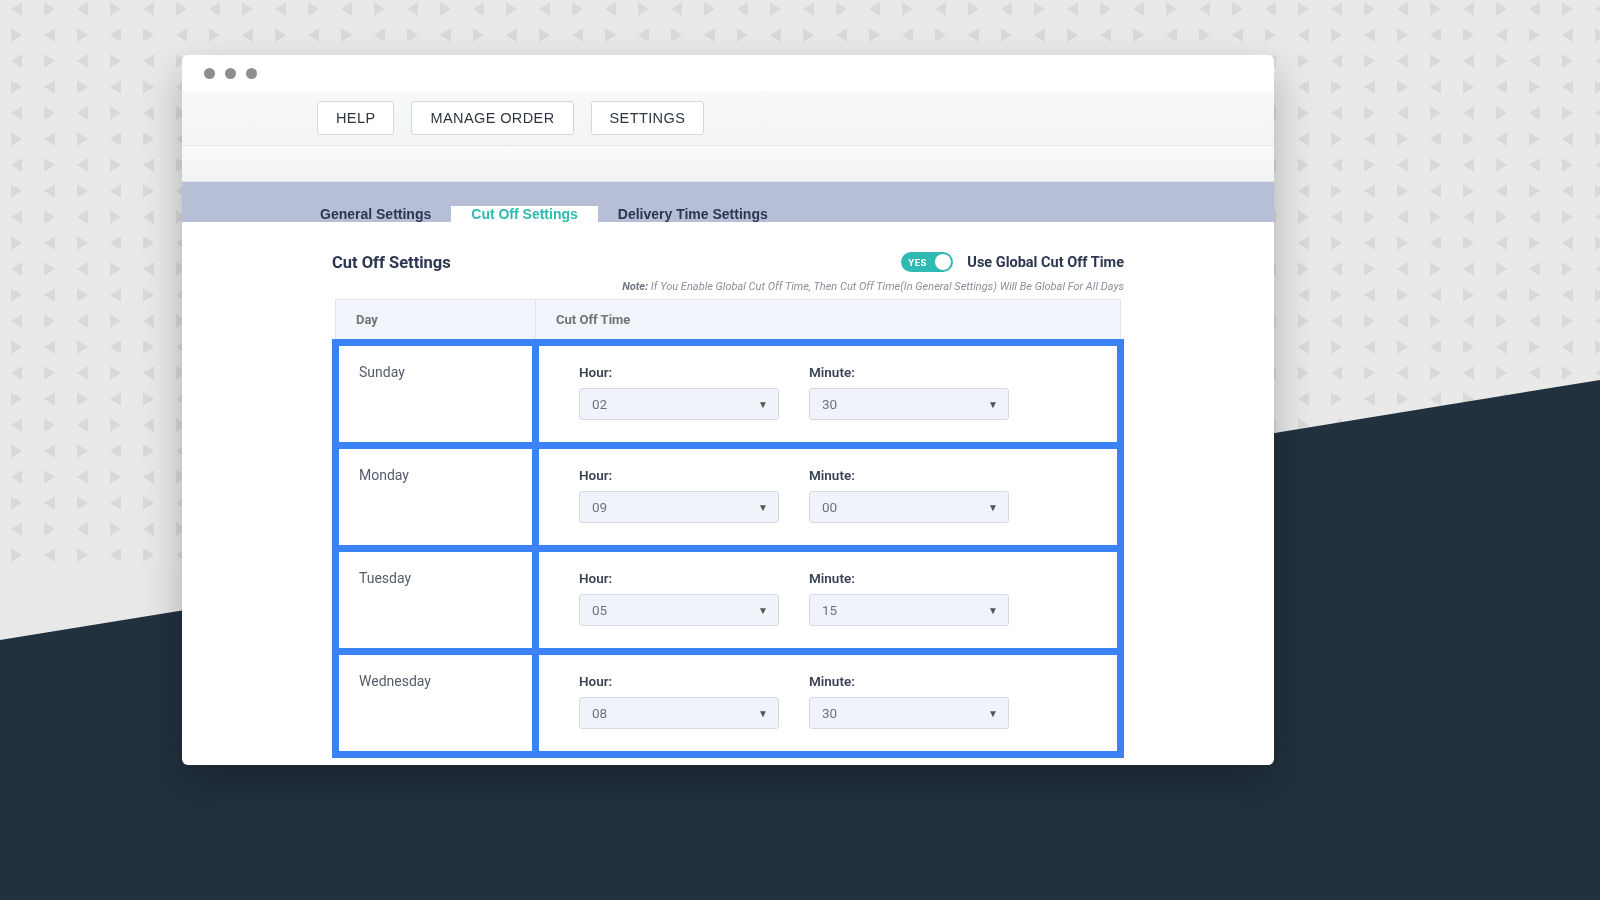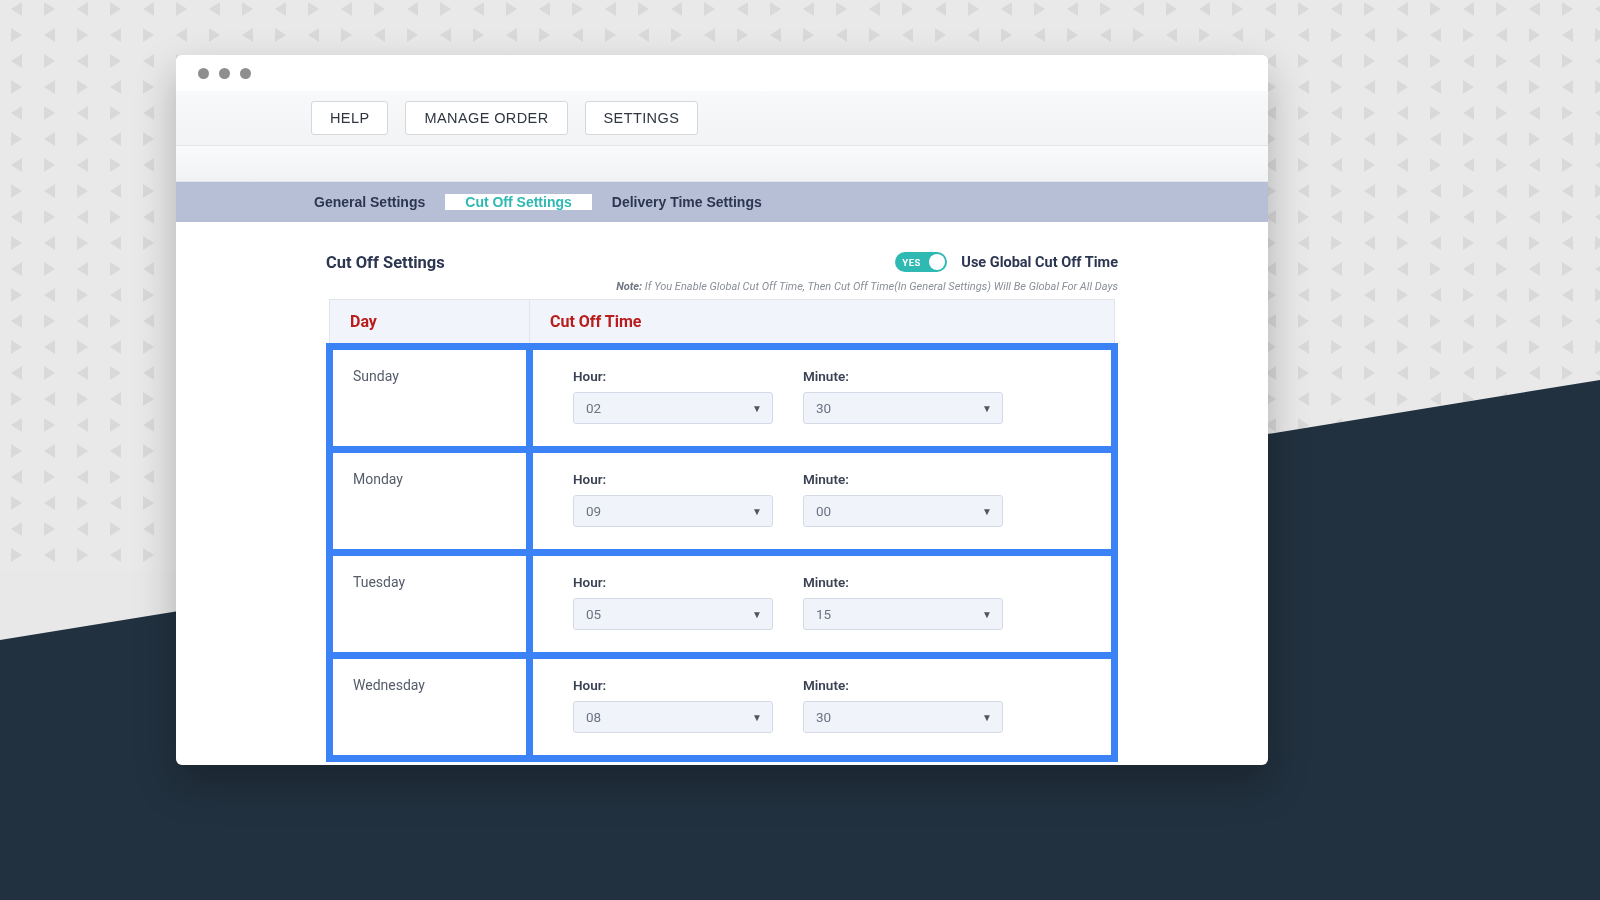--- a/index.html
+++ b/index.html
@@ -25,21 +25,21 @@
     border-top:7px solid transparent;
     border-bottom:7px solid transparent;
     margin: 6px 11px;
   }
   .tri.l { border-right:11px solid #d9d9d9; }
   .tri.r { border-left:11px solid #d9d9d9; }
 
   
   .window {
     position: absolute;
-    top: 55px; left: 176px; width: 1092px; height: 710px;
+    top: 55px; left: 182px; width: 1092px; height: 710px;
     background: #ffffff;
     border-radius: 6px;
     box-shadow: 0 18px 40px rgba(0,0,0,0.25);
     overflow: hidden;
   }
   .chrome {
     height: 36px;
     background: #fff;
     display:flex; align-items:center; padding-left:22px; gap:10px;
     border-top-left-radius:6px; border-top-right-radius:6px;
@@ -55,21 +55,21 @@
     background:#fff; border:1px solid #d5d7db; border-radius:3px;
     padding: 8px 18px; font-size:14.5px; letter-spacing:0.4px; color:#2f3640;
     font-weight:500; cursor:pointer;
   }
   .subbar {
     height:36px; background: linear-gradient(#f9fafb,#f1f2f4);
     border-bottom:1px solid #e4e6ea;
   }
   .tabstrip {
     background:#b6bfd6;
-    display:flex; padding-left:118px; height:40px; align-items:center;
+    display:flex; padding-left:118px; height:40px; align-items:flex-end;
   }
   .tab {
     padding: 0 20px; display:flex; align-items:center; font-size:14px; font-weight:600;
     color:#2c3651; cursor:pointer; border:none; background:transparent;
   }
   .tab.active { background:#ffffff; color:#2fb9b3; }
   .content { padding: 30px 150px 24px 150px; }
   .content-head { display:flex; align-items:center; margin-bottom:8px; }
   .page-title { font-size:16.5px; font-weight:700; color:#2c3651; }
   .spacer { flex:1; }
@@ -83,21 +83,21 @@
   .toggle-knob { position:absolute; right:2px; width:16px; height:16px; border-radius:50%; background:#fff; }
   .toggle-caption { font-size:14.5px; font-weight:700; color:#2c3651; }
   .note { text-align:right; font-size:11px; color:#8a8f98; font-style:italic; margin-top:6px; margin-bottom:6px; }
   .note b { font-weight:700; font-style:italic; color:#6f7682; }
 
   table.cutoff {
     width:100%; border-collapse:collapse; border:1px solid #e1e4ea;
   }
   table.cutoff thead th {
     background:#f1f4fa; text-align:left; padding:12px 20px;
-    font-size:16px; font-weight:700; color:#b91c1c;
+    font-size:13px; font-weight:700; color:#737373;
     border:1px solid #e1e4ea;
   }
   table.cutoff td {
     border:7px solid #3b82f6; padding:18px 20px 22px 20px; vertical-align:top;
     font-size:14px; color:#555c6a;
   }
   .day-cell { width:200px; }
   .time-row { display:flex; gap:30px;margin-left:20px; }
   .time-col { display:flex; flex-direction:column; gap:8px; width:200px; }
   .field-label { font-size:13.5px; font-weight:600; color:#3a4354; }

